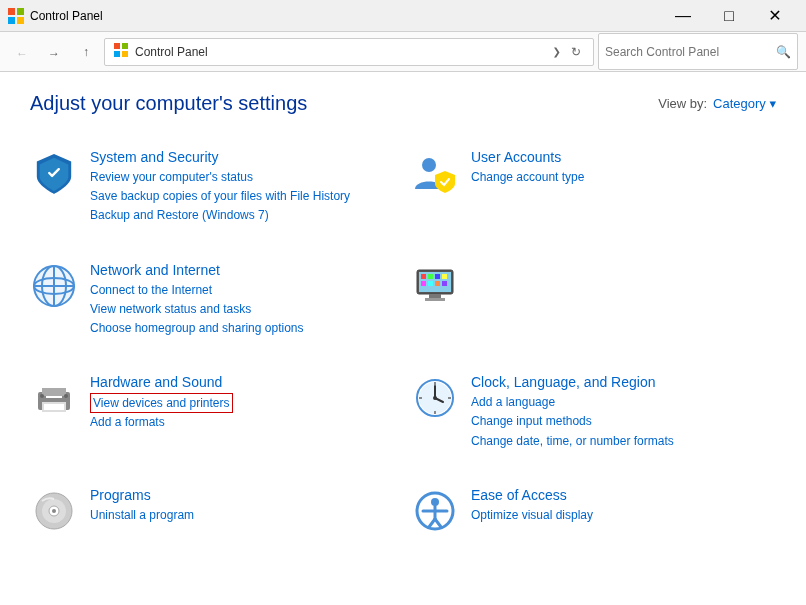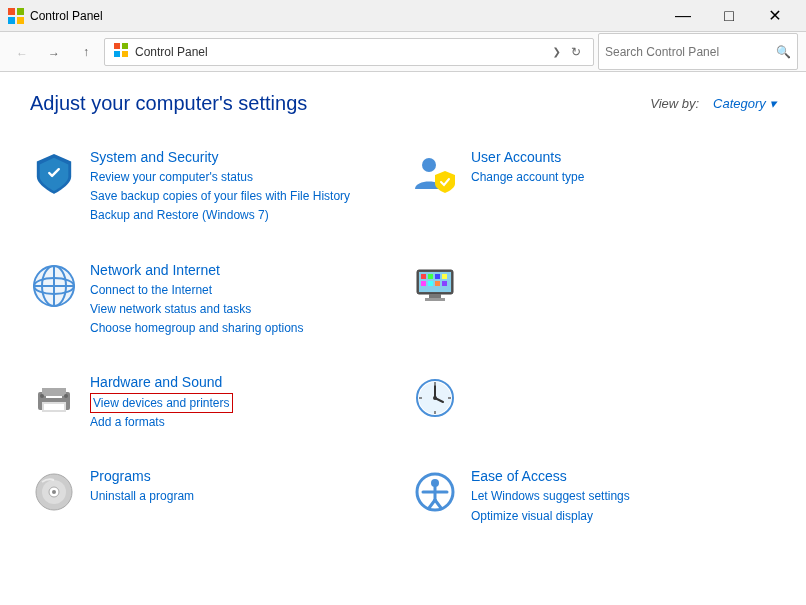--- a/index.html
+++ b/index.html
@@ -80,24 +80,23 @@
     .main-header {
       display: flex;
       justify-content: space-between;
       align-items: center;
       margin-bottom: 24px;
     }
     .main-title { font-size: 20px; color: #003399; font-weight: 300; }
     .viewby {
       display: flex;
       align-items: flex-start;
-      gap: 14px;
+      gap: 6px;
       font-size: 13px;
       color: #333;
-      font-style: italic;
     }
     .viewby-label { color: #555; }
     .viewby-value { color: #0066cc; cursor: pointer; }
 
     
     .categories {
       display: grid;
       grid-template-columns: 1fr 1fr;
       gap: 16px;
     }
@@ -302,20 +301,26 @@
           <line x1="22" y1="22" x2="22" y2="10" stroke="#333" stroke-width="2" stroke-linecap="round"></line>
           <line x1="22" y1="22" x2="30" y2="26" stroke="#333" stroke-width="2" stroke-linecap="round"></line>
           <circle cx="22" cy="22" r="2" fill="#333"></circle>
 
           <line x1="22" y1="6" x2="22" y2="9" stroke="#666" stroke-width="1.5"></line>
           <line x1="22" y1="35" x2="22" y2="38" stroke="#666" stroke-width="1.5"></line>
           <line x1="6" y1="22" x2="9" y2="22" stroke="#666" stroke-width="1.5"></line>
           <line x1="35" y1="22" x2="38" y2="22" stroke="#666" stroke-width="1.5"></line>
         </svg>
       </div>
+      <div class="category-content">
+        <span class="category-title">Clock, Language, and Region</span>
+        <span class="category-link">Add a language</span>
+        <span class="category-link">Change input methods</span>
+        <span class="category-link">Change date, time, or number formats</span>
+      </div>
     </div>
 
     <div class="category-item">
       <div class="cp-icon">
         <svg width="44" height="44" viewBox="0 0 44 44">
 
           <circle cx="22" cy="22" r="18" fill="#ccc" stroke="#aaa" stroke-width="1"></circle>
           <circle cx="22" cy="22" r="12" fill="#ddd"></circle>
           <circle cx="22" cy="22" r="5" fill="white" stroke="#aaa" stroke-width="1"></circle>
           <circle cx="22" cy="22" r="2" fill="#888"></circle>
@@ -337,19 +342,18 @@
 
           <circle cx="22" cy="13" r="4" fill="#4a90d9"></circle>
           <line x1="22" y1="17" x2="22" y2="30" stroke="#4a90d9" stroke-width="3" stroke-linecap="round"></line>
           <line x1="10" y1="22" x2="34" y2="22" stroke="#4a90d9" stroke-width="3" stroke-linecap="round"></line>
           <line x1="22" y1="30" x2="16" y2="38" stroke="#4a90d9" stroke-width="3" stroke-linecap="round"></line>
           <line x1="22" y1="30" x2="28" y2="38" stroke="#4a90d9" stroke-width="3" stroke-linecap="round"></line>
         </svg>
       </div>
       <div class="category-content">
         <span class="category-title">Ease of Access</span>
-        <span class="category-link">Let Windows suggest settings</span>
         <span class="category-link">Optimize visual display</span>
       </div>
     </div>
 
   </div>
 </div>
 
 </body></html>

